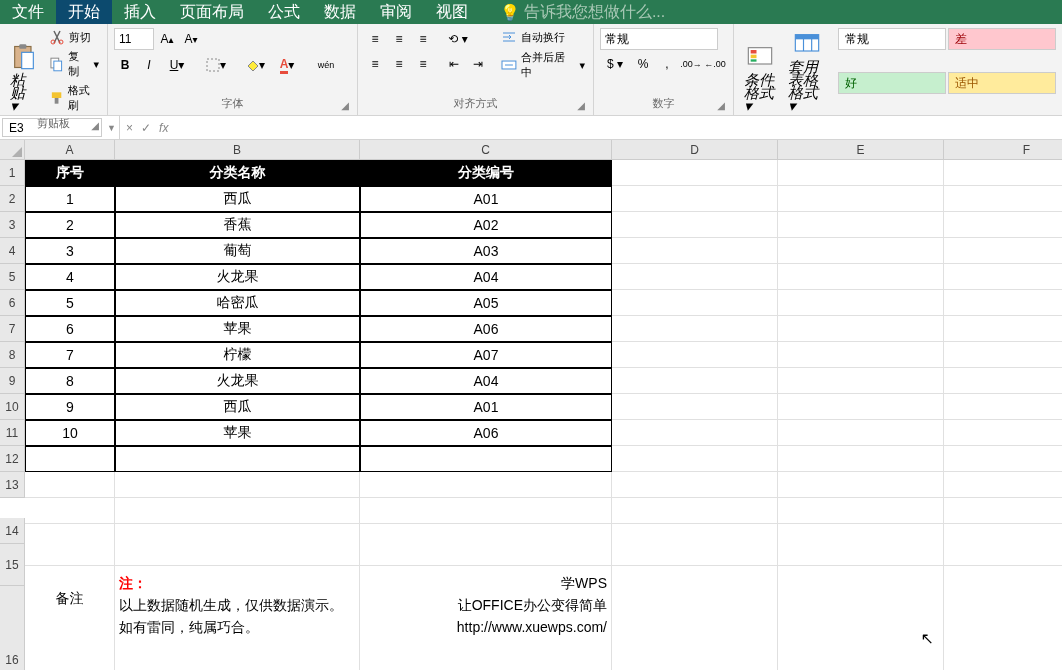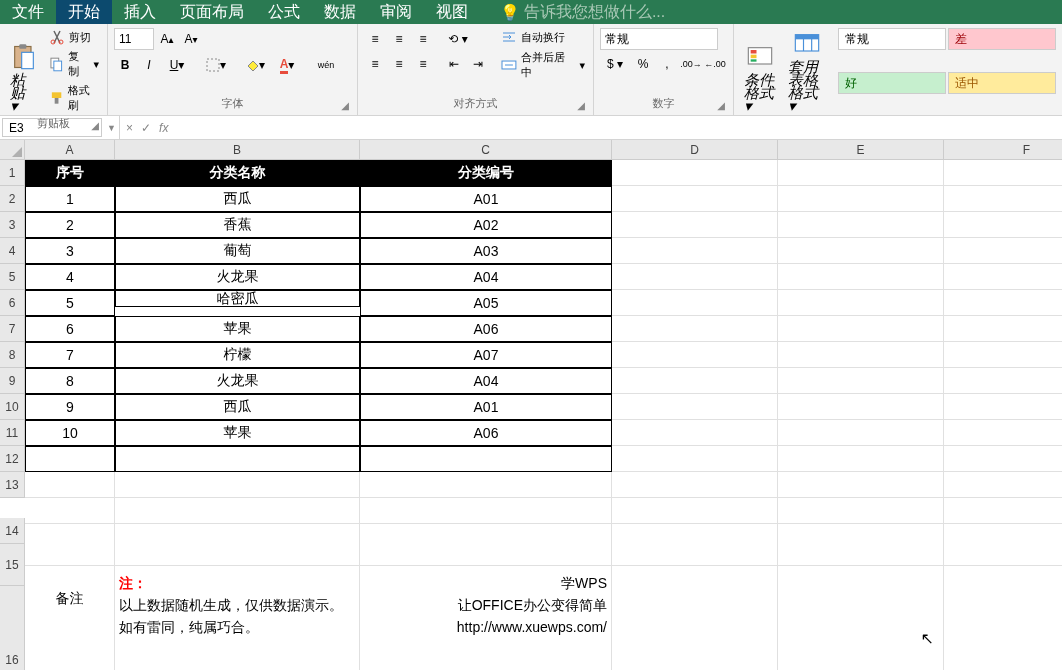--- a/index.html
+++ b/index.html
@@ -334,21 +334,21 @@
       <div class="cell data-cell" style="left: 0px; top: 52px; width: 90px; height: 26px;">2</div>
       <div class="cell data-cell" style="left: 90px; top: 52px; width: 245px; height: 26px;">香蕉</div>
       <div class="cell data-cell" style="left: 335px; top: 52px; width: 252px; height: 26px;">A02</div>
       <div class="cell data-cell" style="left: 0px; top: 78px; width: 90px; height: 26px;">3</div>
       <div class="cell data-cell" style="left: 90px; top: 78px; width: 245px; height: 26px;">葡萄</div>
       <div class="cell data-cell" style="left: 335px; top: 78px; width: 252px; height: 26px;">A03</div>
       <div class="cell data-cell" style="left: 0px; top: 104px; width: 90px; height: 26px;">4</div>
       <div class="cell data-cell" style="left: 90px; top: 104px; width: 245px; height: 26px;">火龙果</div>
       <div class="cell data-cell" style="left: 335px; top: 104px; width: 252px; height: 26px;">A04</div>
       <div class="cell data-cell" style="left: 0px; top: 130px; width: 90px; height: 26px;">5</div>
-      <div class="cell data-cell" style="left: 90px; top: 130px; width: 245px; height: 17px;">哈密瓜</div>
+      <div class="cell data-cell" style="left: 90px; top: 130px; width: 245px; height: 26px;">哈密瓜</div>
       <div class="cell data-cell" style="left: 335px; top: 130px; width: 252px; height: 26px;">A05</div>
       <div class="cell data-cell" style="left: 0px; top: 156px; width: 90px; height: 26px;">6</div>
       <div class="cell data-cell" style="left: 90px; top: 156px; width: 245px; height: 26px;">苹果</div>
       <div class="cell data-cell" style="left: 335px; top: 156px; width: 252px; height: 26px;">A06</div>
       <div class="cell data-cell" style="left: 0px; top: 182px; width: 90px; height: 26px;">7</div>
       <div class="cell data-cell" style="left: 90px; top: 182px; width: 245px; height: 26px;">柠檬</div>
       <div class="cell data-cell" style="left: 335px; top: 182px; width: 252px; height: 26px;">A07</div>
       <div class="cell data-cell" style="left: 0px; top: 208px; width: 90px; height: 26px;">8</div>
       <div class="cell data-cell" style="left: 90px; top: 208px; width: 245px; height: 26px;">火龙果</div>
       <div class="cell data-cell" style="left: 335px; top: 208px; width: 252px; height: 26px;">A04</div>

